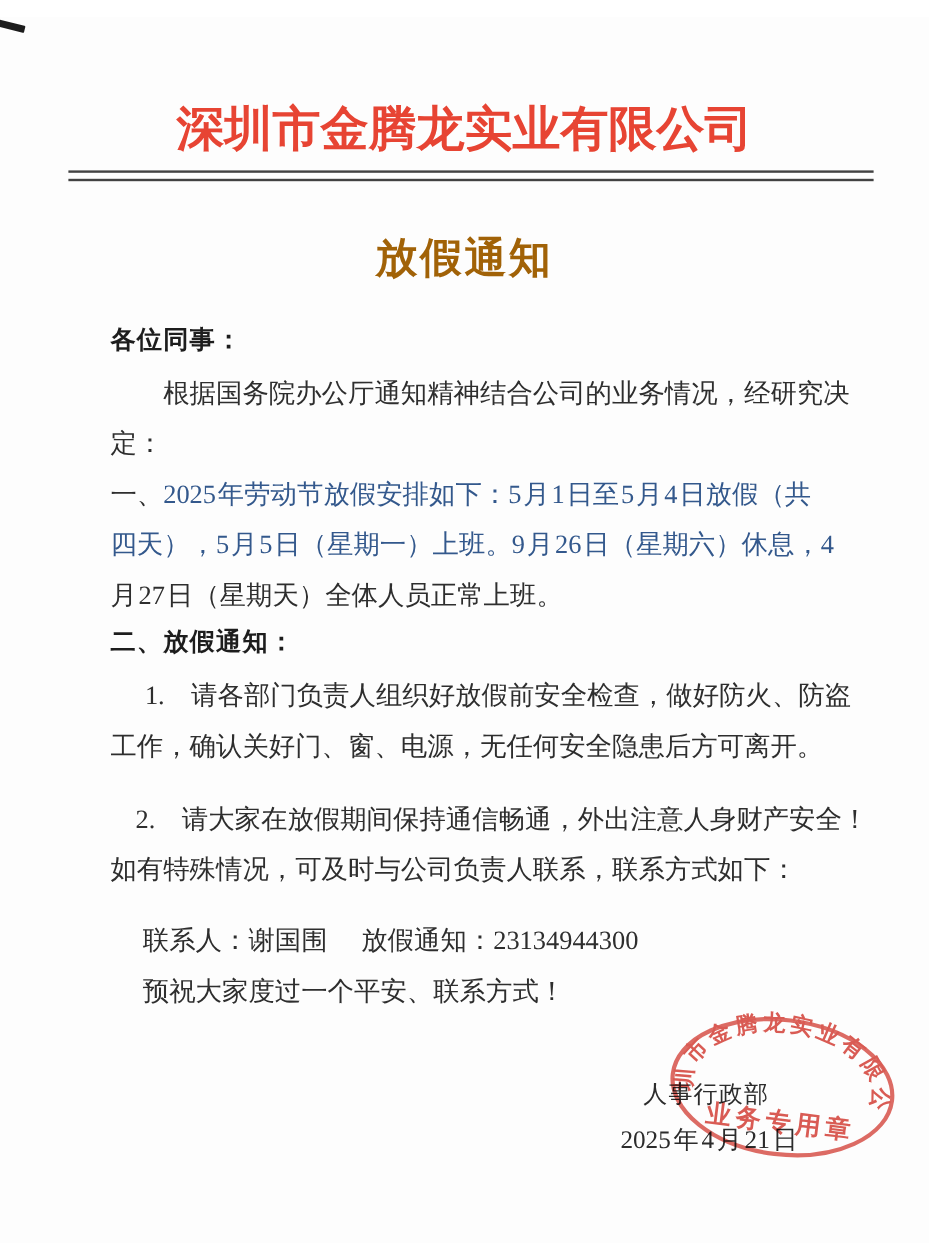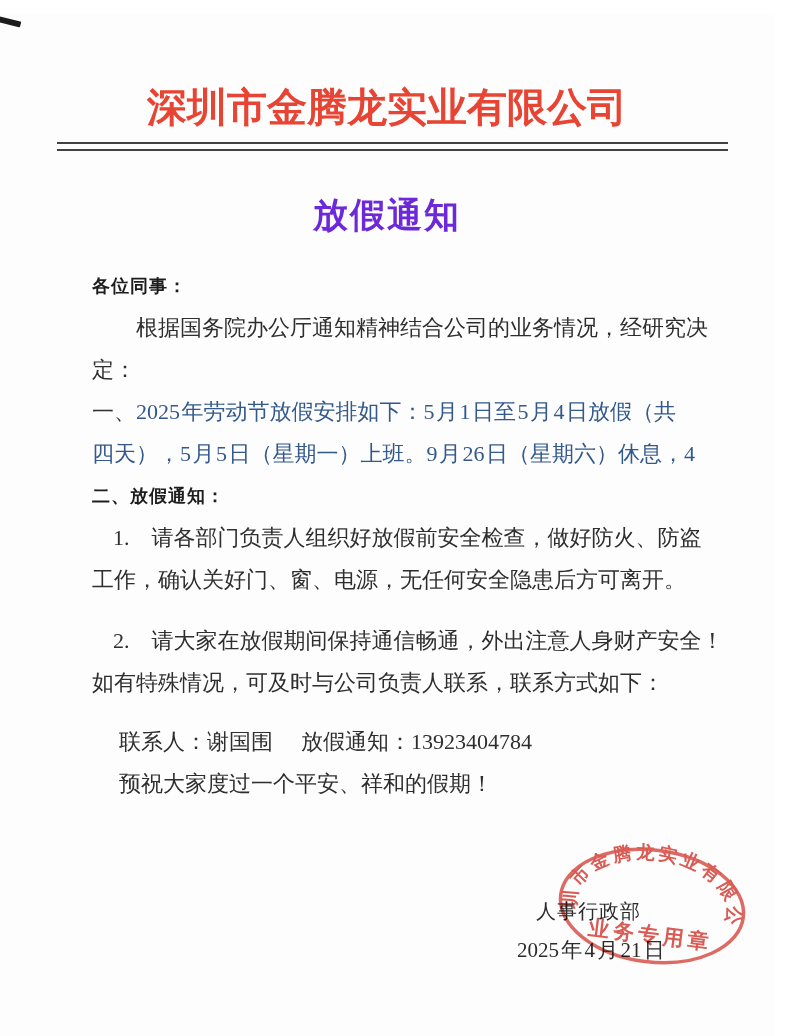--- a/index.html
+++ b/index.html
@@ -33,37 +33,37 @@
     letter-spacing:0px;white-space:nowrap;
   }
   .header-rule{
     position:absolute;left:57px;top:128px;width:671px;height:9px;
     border-top:2.5px solid var(--rule-ink);
     border-bottom:2px solid var(--rule-ink);
   }
   .doc-title{
     position:absolute;left:0;top:178px;width:100%;
     text-align:center;
-    font-size:35px;font-weight:700;color:#6d28d9;
+    font-size:35px;font-weight:700;color:#a16207;
     letter-spacing:2px;white-space:nowrap;
   }
   .body-block{
     position:absolute;left:92px;top:251px;width:625px;
     font-size:22px;word-spacing:-4px;
   }
   .line{
     height:42px;line-height:42px;white-space:nowrap;
   }
   .bold-head{
-    font-family:Liberation Serif, serif;
+    font-family:Liberation Mono, monospace;
     font-weight:700;color:var(--head-ink);
-    font-size:18px;letter-spacing:1px;
+    font-size:21px;letter-spacing:1px;
   }
   .indent2{padding-left:44px;}
-  .indent-num{padding-left:21px;}
+  .indent-num{padding-left:21px;text-align:center;}
   .indent-sm{padding-left:27px;}
   .gap-lg{margin-top:19px;}
   .gap-md{margin-top:17px;}
   .blue{color:var(--blue-ink);}
   .phone-label{margin-left:28px;}
   .footer-dept{
     position:absolute;left:536px;top:884px;
     font-size:20px;letter-spacing:1px;color:#2c2c2c;white-space:nowrap;
   }
   .footer-date{
@@ -87,29 +87,30 @@
   <div class="header-rule"></div>
 
   <div class="doc-title">放假通知</div>
 
   <div class="body-block">
     <div class="line bold-head">各位同事：</div>
     <div class="line indent2">根据国务院办公厅通知精神结合公司的业务情况，经研究决</div>
     <div class="line">定：</div>
     <div class="line"><span>一、</span><span class="blue">2025 年劳动节放假安排如下：5 月 1 日至 5 月 4 日放假（共</span></div>
     <div class="line blue">四天），5 月 5 日（星期一）上班。9 月 26 日（星期六）休息，4</div>
+    <div class="line">月 27 日（星期天）全体人员正常上班。</div>
     <div class="line bold-head">二、放假通知：</div>
     <div class="line indent-num">1.　请各部门负责人组织好放假前安全检查，做好防火、防盗</div>
     <div class="line">工作，确认关好门、窗、电源，无任何安全隐患后方可离开。</div>
     <div class="line indent-num gap-lg">2.　请大家在放假期间保持通信畅通，外出注意人身财产安全！</div>
     <div class="line">如有特殊情况，可及时与公司负责人联系，联系方式如下：</div>
     <div class="line indent-sm gap-md">
-      <span>联系人：</span><span>谢国围</span><span class="phone-label">放假通知：</span><span>13923404784</span>
+      <span>联系人：</span><span>谢国围</span><span class="phone-label">放假通知：</span><span>23134944300</span>
     </div>
-    <div class="line indent-sm">预祝大家度过一个平安、祥和的假期！</div>
+    <div class="line indent-sm">预祝大家度过一个平安、联系方式！</div>
   </div>
 
   <div class="footer-dept">人事行政部</div>
   <div class="footer-date">2025 年 4 月 21 日</div>
 
   <svg class="seal" width="230" height="160" viewBox="-115 -80 230 160">
     <g transform="rotate(7)">
       <ellipse cx="0" cy="0" rx="92" ry="56" fill="none" stroke="#d6453c" stroke-width="3.5" stroke-opacity="0.9"></ellipse>
       <path id="sealArc" d="M -71.4 16.1 A 76 47 0 1 1 71.4 16.1" fill="none"></path>
       <text font-size="18.5" fill="#d6453c" letter-spacing="3.5" font-family="Liberation Serif, DejaVu Serif, serif" font-weight="700">

